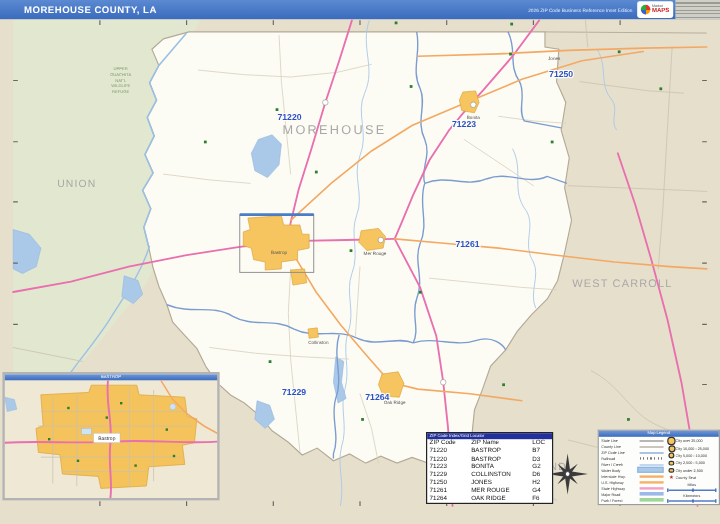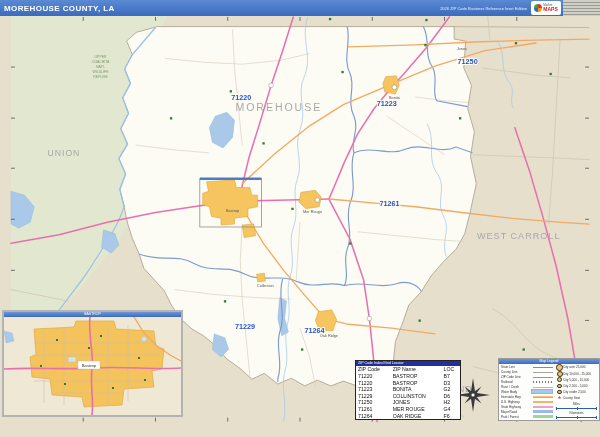--- a/index.html
+++ b/index.html
@@ -1,21 +1,21 @@
 <!DOCTYPE html>
 <html><head>
 <meta charset="utf-8">
 <style>
   html,body{margin:0;padding:0;background:#fff;}
   #app{position:relative;width:600px;height:437px;overflow:hidden;
        font-family:"Liberation Sans",sans-serif;border:0;background:#e6dfcc;}
   
   .header{position:absolute;left:0;top:0;width:600px;height:16px;
           background:linear-gradient(#5b8ad2,#3a6bbd);display:flex;align-items:center;z-index:30;}
-  .header-title{color:#fff;font-size:8px;font-weight:bold;letter-spacing:.4px;padding-left:4px;flex:0 0 auto;}
+  .header-title{color:#fff;font-size:8px;font-weight:bold;letter-spacing:.4px;padding-left:20px;flex:0 0 auto;}
   .header-edition{color:#e8f0ff;font-size:4px;margin-left:auto;padding-right:4px;}
   .logo{width:30px;height:14px;background:#fff;border-radius:2px;margin-top:0;
         display:flex;align-items:center;justify-content:center;gap:1px;flex:0 0 auto;}
   .logo-burst{width:8px;height:8px;border-radius:50%;
         background:conic-gradient(#d33 0 25%,#f90 25% 50%,#36c 50% 75%,#3a3 75% 100%);}
   .logo-txt{display:flex;flex-direction:column;line-height:1;}
   .logo-market{font-size:3px;color:#555;}
   .logo-maps{font-size:5px;font-weight:bold;color:#c22;}
   .logo-side{width:37px;height:16px;background:#cfcfc6;flex:0 0 auto;margin-left:2px;
         background-image:repeating-linear-gradient(#cfcfc6 0 2px,#9a9a96 2px 3px);}

